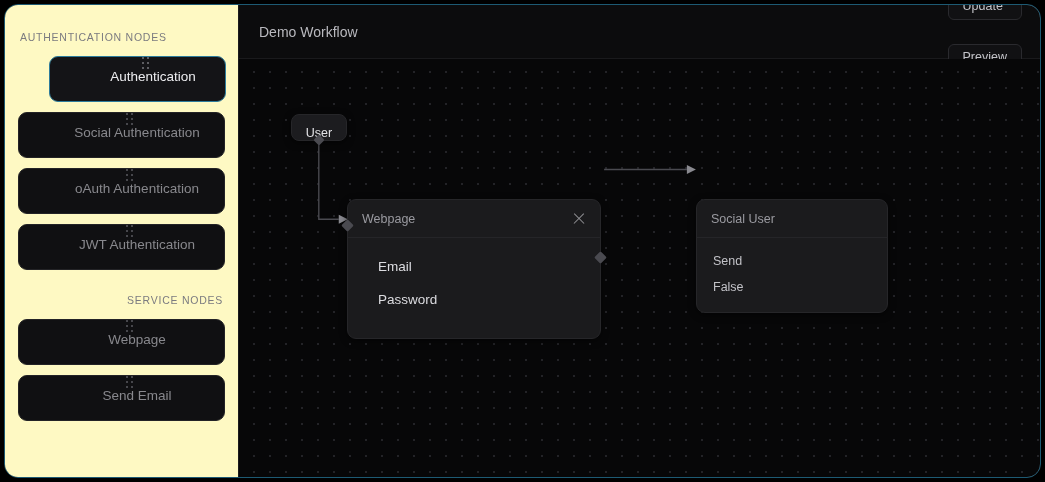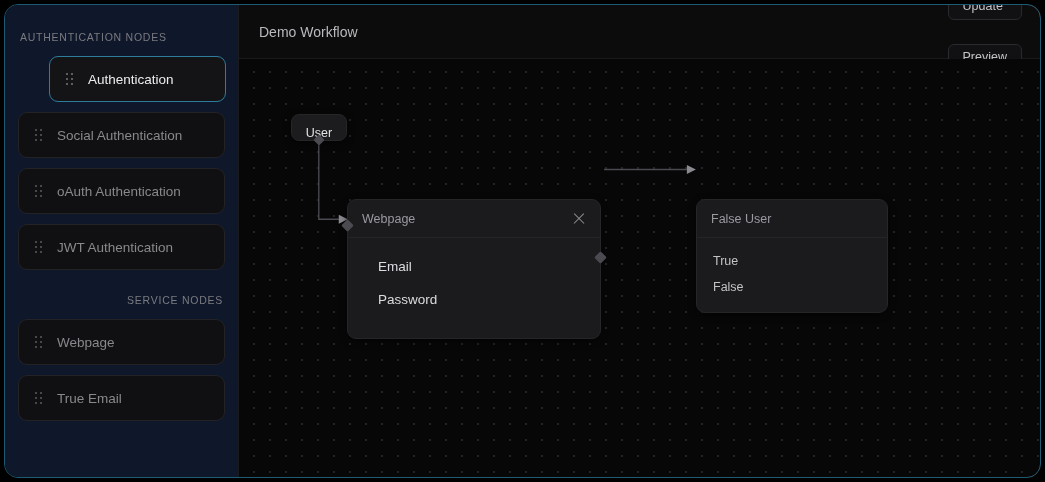--- a/index.html
+++ b/index.html
@@ -25,21 +25,21 @@
     background: #0b0b0c;
     overflow: hidden;
     display: flex;
   }
 
   
   #sidebar {
     width: 234px;
     flex: 0 0 234px;
     height: 100%;
-    background: #0f172a;
+    background: #fef9c3;
     border-right: 1px solid #1b1b1d;
     padding: 0 13px;
     position: relative;
   }
 
   .section-title {
     color: #7b7b80;
     font-size: 10.5px;
     letter-spacing: 0.75px;
     padding: 0 2px;
@@ -51,20 +51,21 @@
   .node-item {
     height: 46px;
     border-radius: 9px;
     border: 1px solid #232326;
     background: #101012;
     display: flex;
     align-items: center;
     padding-left: 16px;
     margin-bottom: 10px;
     cursor: grab;
+    flex-direction: column;
   }
   .node-item.selected {
     border: 1px solid #2d7c9c;
     background: #141417;
     margin-left: 31px;
     margin-right: -1px;
   }
 
   .node-label {
     font-size: 13.5px;
@@ -318,21 +319,21 @@
 
     <div class="node-item">
       <span class="drag-handle">
         <i></i>
           <i></i>
           <i></i>
           <i></i>
           <i></i>
           <i></i>
       </span>
-      <span class="node-label">True Email</span>
+      <span class="node-label">Send Email</span>
     </div>
 
   </aside>
 
   <div id="main">
 
     <header id="topbar">
       <div id="workflow-title">Demo Workflow</div>
       <div id="topbar-actions">
         <button class="top-btn">Update</button>
@@ -364,23 +365,23 @@
         <div class="node-body">
           <div class="field-row">Email</div>
           <div class="field-row">Password</div>
         </div>
         <span class="handle-diamond" style="right:-5px; top:53px;"></span>
         <span class="handle-diamond" style="left:-5px; top:21px;"></span>
       </div>
 
       <div class="flow-node" id="node-createuser">
         <div class="node-header">
-          <span class="node-header-title">False User</span>
+          <span class="node-header-title">Social User</span>
         </div>
         <div class="node-body">
-          <div class="field-row">True</div>
+          <div class="field-row">Send</div>
           <div class="field-row">False</div>
         </div>
       </div>
 
     </div>
   </div>
 </div>
 
 </body></html>

